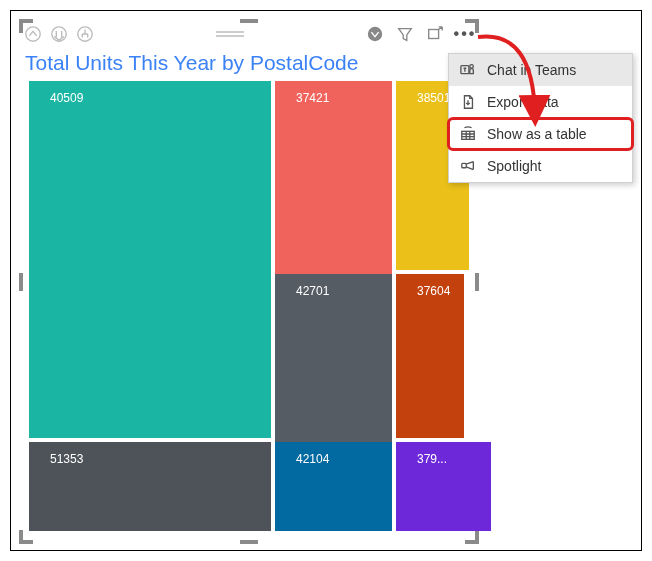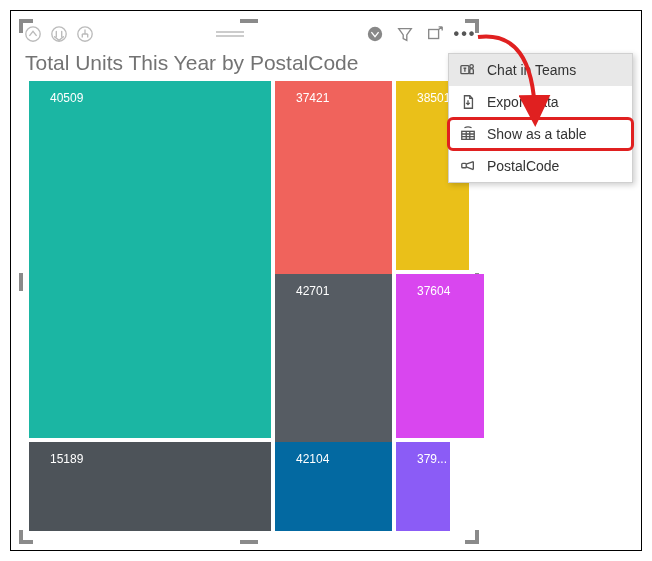--- a/index.html
+++ b/index.html
@@ -51,21 +51,21 @@
   .toolbar .left-icons { display:flex; gap:6px; }
   .toolbar .spacer { flex:1; display:flex; justify-content:center; }
   .toolbar .right-icons { display:flex; gap:10px; align-items:center; }
   .tb-icon { width:20px; height:20px; display:flex; align-items:center; justify-content:center; color:#777; cursor:pointer; }
   .tb-icon svg { width:18px; height:18px; stroke:#888; fill:none; stroke-width:1.5; }
   .tb-icon.dim svg { stroke:#bbb; }
   .drag-handle { width:28px; height:6px; border-top:2px solid #ccc; border-bottom:2px solid #ccc; }
   .more-dots { font-weight:bold; color:#555; letter-spacing:2px; font-size:16px; line-height:12px; }
 
   .title {
-    color:#737373;
+    color:#3b82f6;
     font-size:21px;
     padding: 4px 6px 6px 6px;
   }
 
   .treemap {
     position:relative;
     margin: 0 10px 10px 10px;
     height: 450px;
   }
   .tile {
@@ -176,27 +176,27 @@
         <span class="tb-icon">
           <span class="more-dots">•••</span>
         </span>
       </div>
     </div>
 
     <div class="title">Total Units This Year by PostalCode</div>
 
     <div class="treemap">
       <div class="tile" style="left:0;top:0;width:242px;height:357px;background:#1bb6a3">40509</div>
-      <div class="tile" style="left:0;top:361px;width:242px;height:89px;background:#4d5359">15189</div>
+      <div class="tile" style="left:0;top:361px;width:242px;height:89px;background:#4d5359">51353</div>
       <div class="tile" style="left:246px;top:0;width:117px;height:227px;background:#f0635c">37421</div>
       <div class="tile" style="left:246px;top:193px;width:117px;height:200px;background:#565c63">42701</div>
       <div class="tile" style="left:246px;top:361px;width:117px;height:89px;background:#0369a1">42104</div>
       <div class="tile" style="left:367px;top:0;width:73px;height:189px;background:#eac019">38501</div>
-      <div class="tile" style="left:367px;top:193px;width:88px;height:164px;background:#d946ef">37604</div>
-      <div class="tile" style="left:367px;top:361px;width:54px;height:89px;background:#8b5cf6">379...</div>
+      <div class="tile" style="left:367px;top:193px;width:68px;height:164px;background:#c2410c">37604</div>
+      <div class="tile" style="left:367px;top:361px;width:95px;height:89px;background:#6d28d9">379...</div>
     </div>
   </div>
 
   <div class="context-menu">
     <div class="menu-item hovered">
       <span class="menu-icon">
         <svg viewBox="0 0 18 18">
             <rect x="1" y="4" width="9" height="9" rx="1"></rect>
             <path d="M4 7 H7 M5.5 7 V11"></path>
             <circle cx="13" cy="5" r="2"></circle>
@@ -225,21 +225,21 @@
       </span>
       <span>Show as a table</span>
     </div>
     <div class="menu-item">
       <span class="menu-icon">
         <svg viewBox="0 0 18 18">
             <rect x="2" y="6" width="5" height="5" rx="1"></rect>
             <path d="M7 7 L15 4 M7 10 L15 13 M15 4 V13"></path>
           </svg>
       </span>
-      <span>PostalCode</span>
+      <span>Spotlight</span>
     </div>
   </div>
 
   <svg class="arrow-annot" width="120" height="120">
     <defs>
       <marker id="ah" markerWidth="8" markerHeight="8" refX="5" refY="4" orient="auto">
         <path d="M0,0 L8,4 L0,8 Z" fill="#e02020"></path>
       </marker>
     </defs>
     <path d="M5 12 Q60 5 62 90" stroke="#e02020" stroke-width="4" fill="none" marker-end="url(#ah)"></path>

